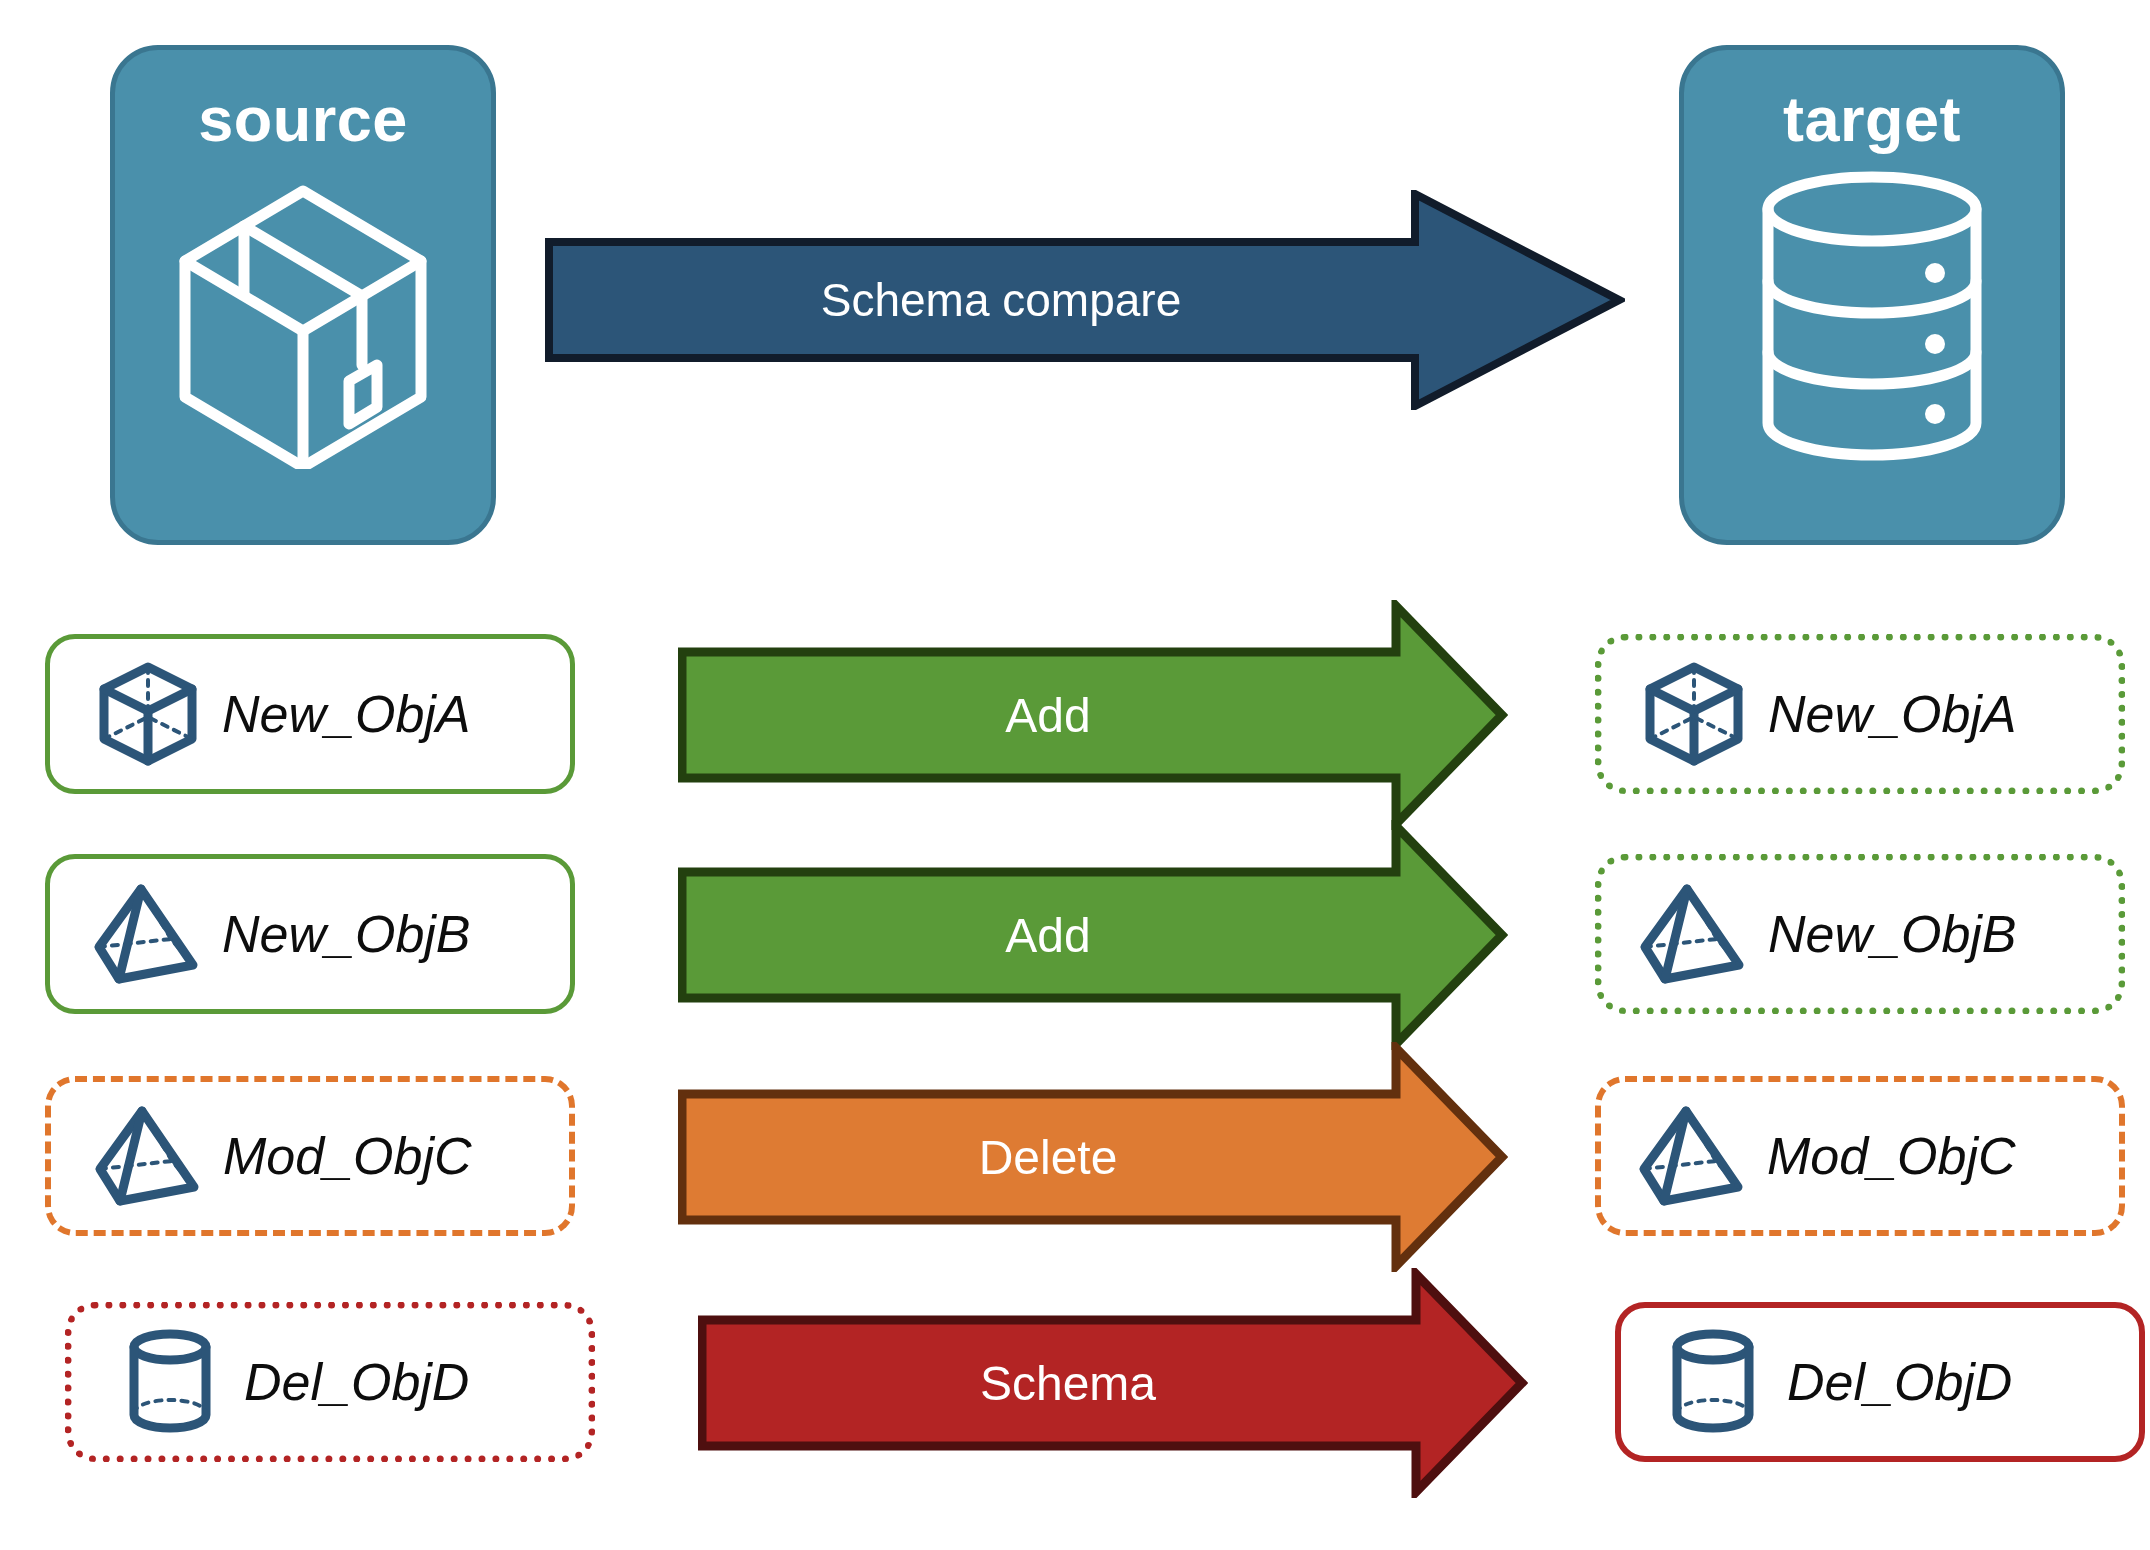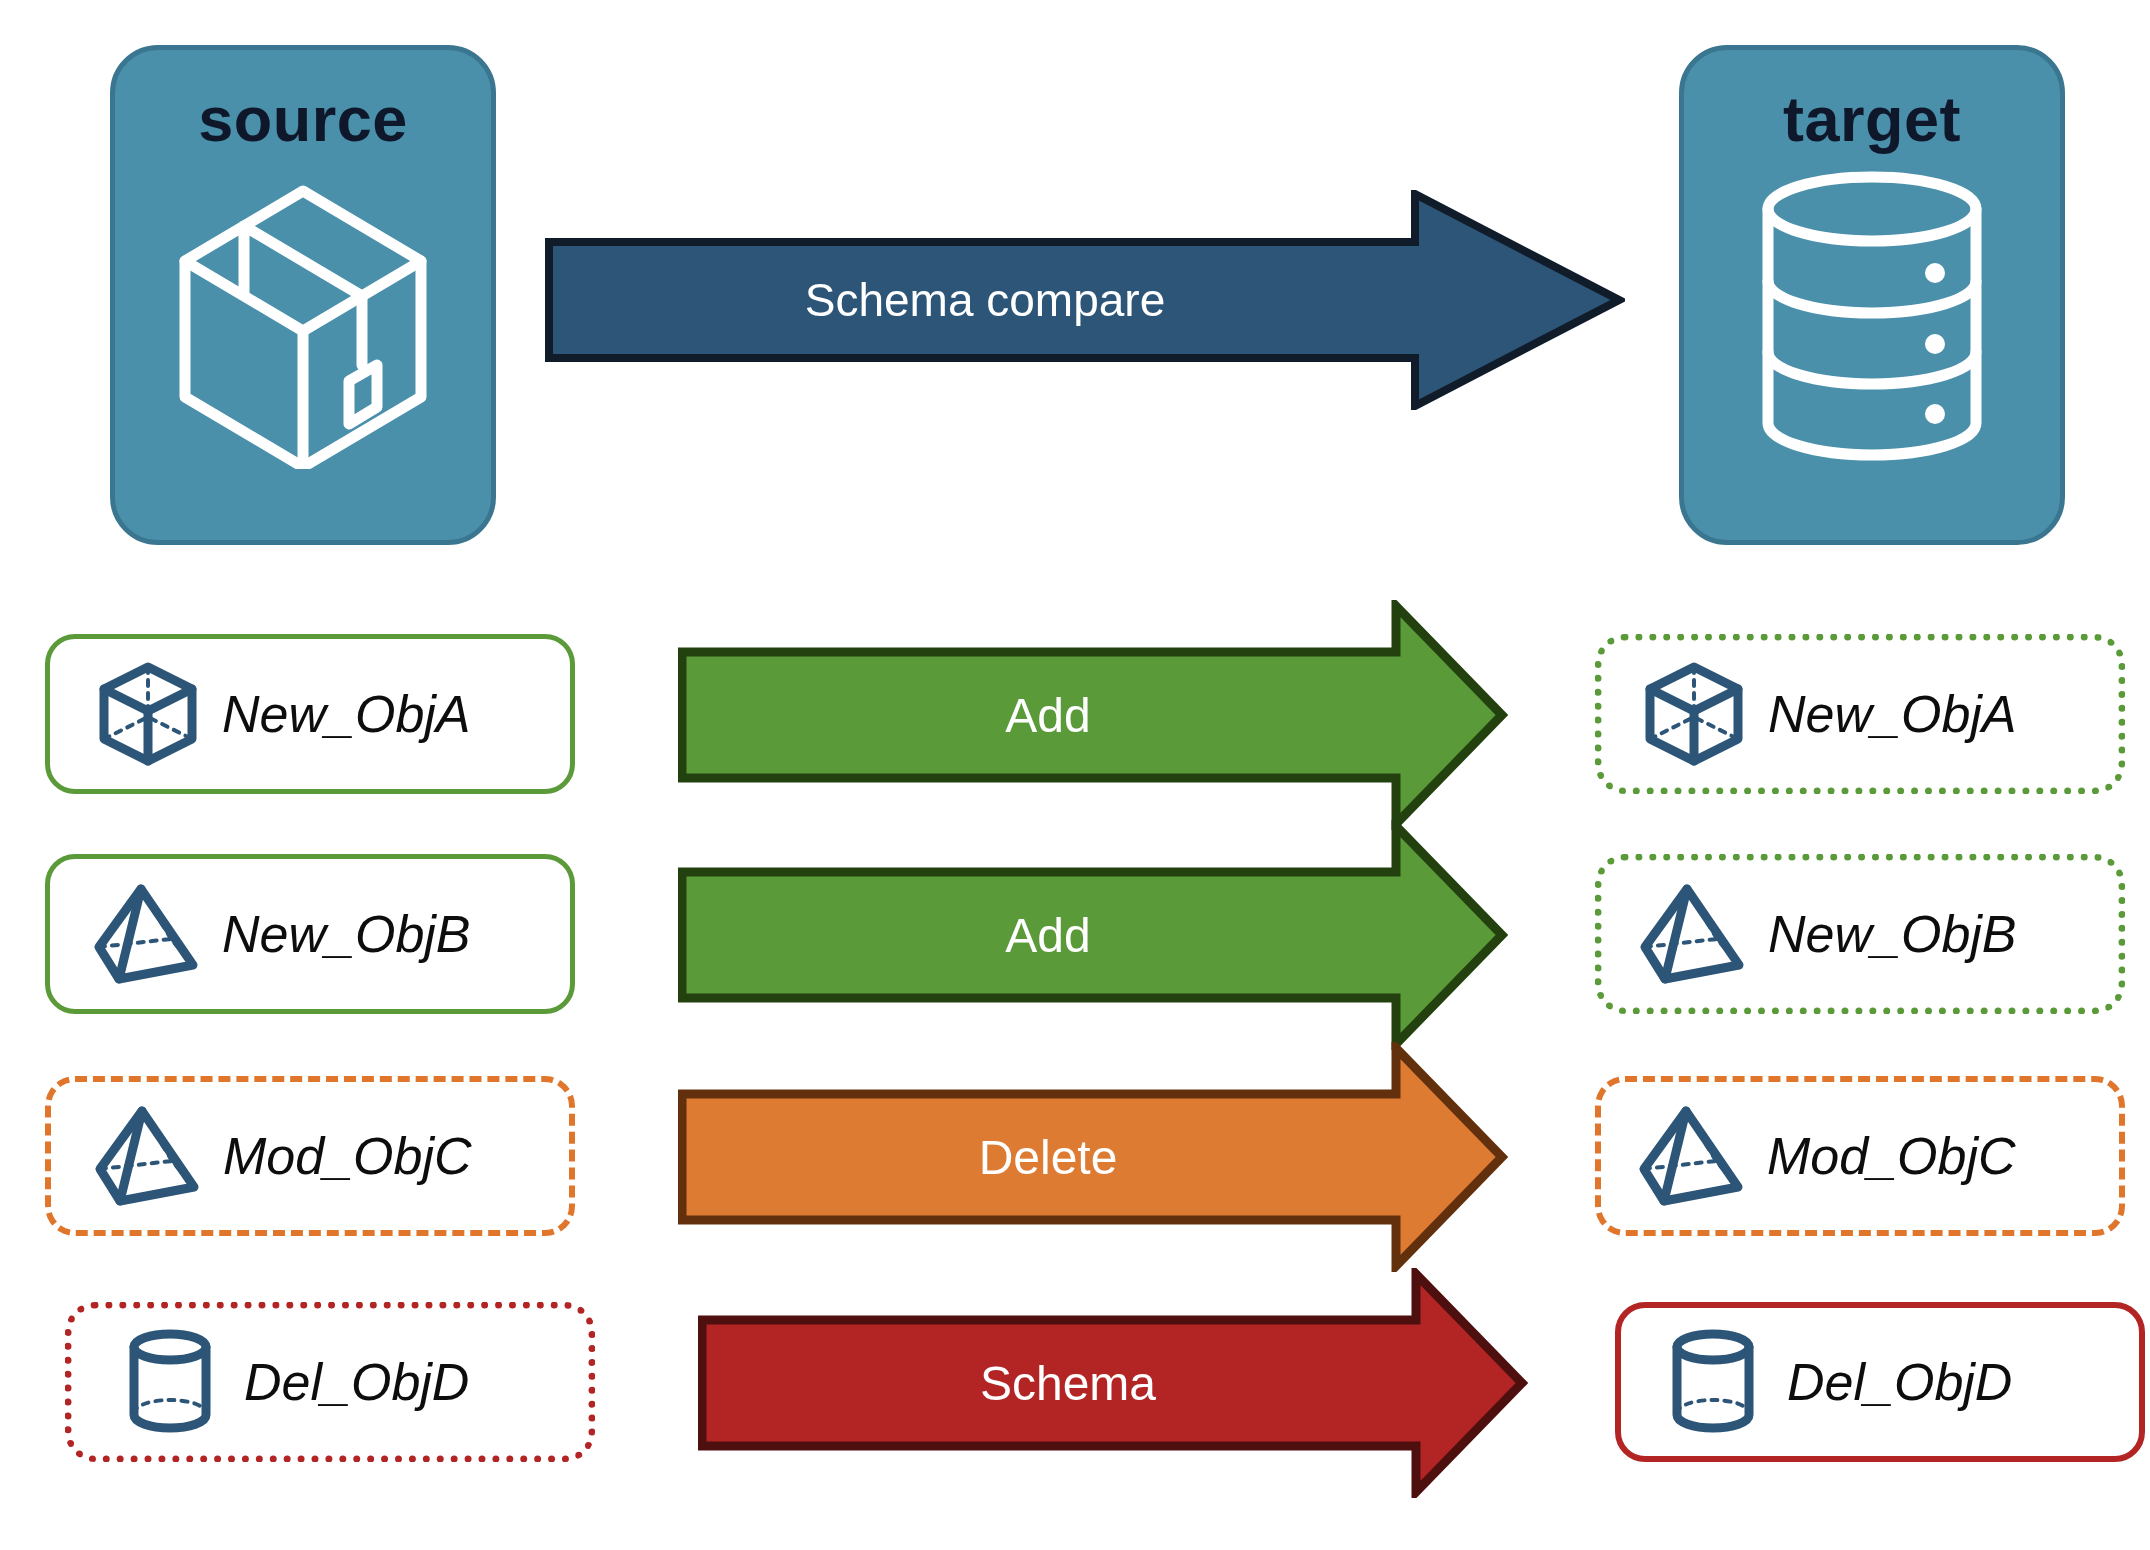--- a/index.html
+++ b/index.html
@@ -11,31 +11,31 @@
   #stage{position:absolute;left:0;top:0;width:2150px;height:1550px;}
 
   
   .endpoint{
     position:absolute;width:386px;height:500px;
     background:#4A90AB;border:5px solid #3A7690;border-radius:48px;
     box-sizing:border-box;
     display:flex;flex-direction:column;align-items:center;
   }
   .endpoint .ep-title{
-    color:#0f172a;font-weight:bold;font-size:63px;letter-spacing:.5px;
+    color:#ffffff;font-weight:bold;font-size:63px;letter-spacing:.5px;
     margin-top:38px;line-height:1;
   }
   .endpoint .ep-icon{margin-top:18px;}
   #source-card{left:110px;top:45px;}
   #target-card{left:1655px;top:45px;margin-left:24px;}
 
   
   #schema-arrow{position:absolute;left:545px;top:190px;width:1080px;height:220px;}
   #schema-arrow .arrow-label{
-    position:absolute;left:0;top:0;width:880px;height:220px;
+    position:absolute;left:16px;top:0;width:880px;height:220px;
     display:flex;align-items:center;justify-content:center;
     color:#ffffff;font-size:46px;
   }
 
   
   .row{position:absolute;left:0;width:2150px;height:190px;}
   #row-0{top:620px;}
   #row-1{top:840px;}
   #row-2{top:1062px;}
   #row-3{top:1288px;margin-left:20px;}

